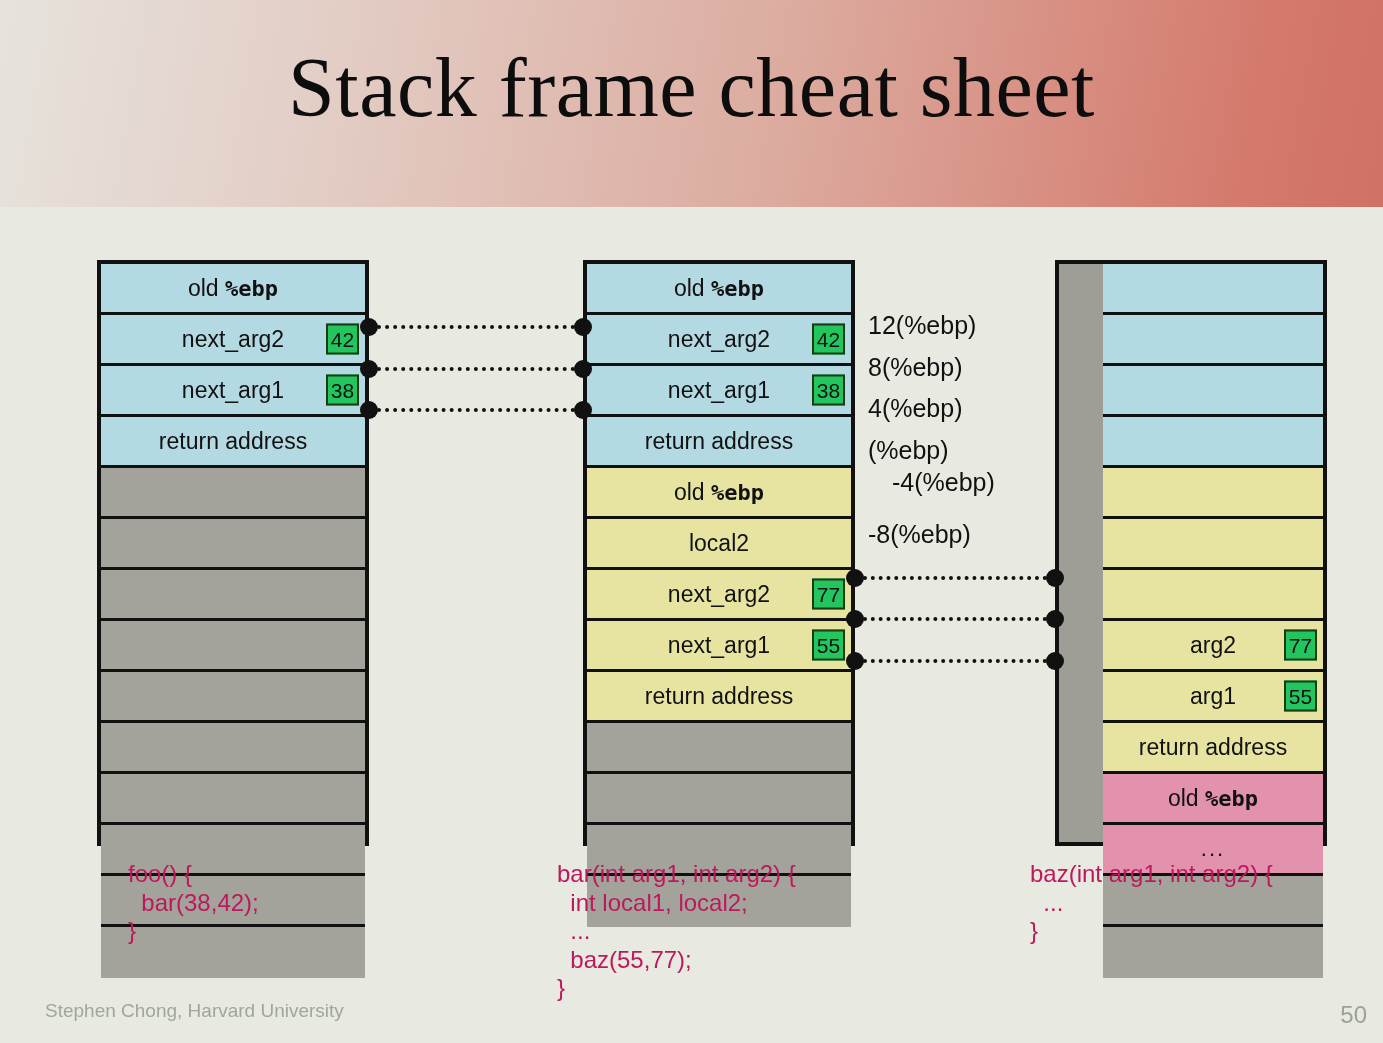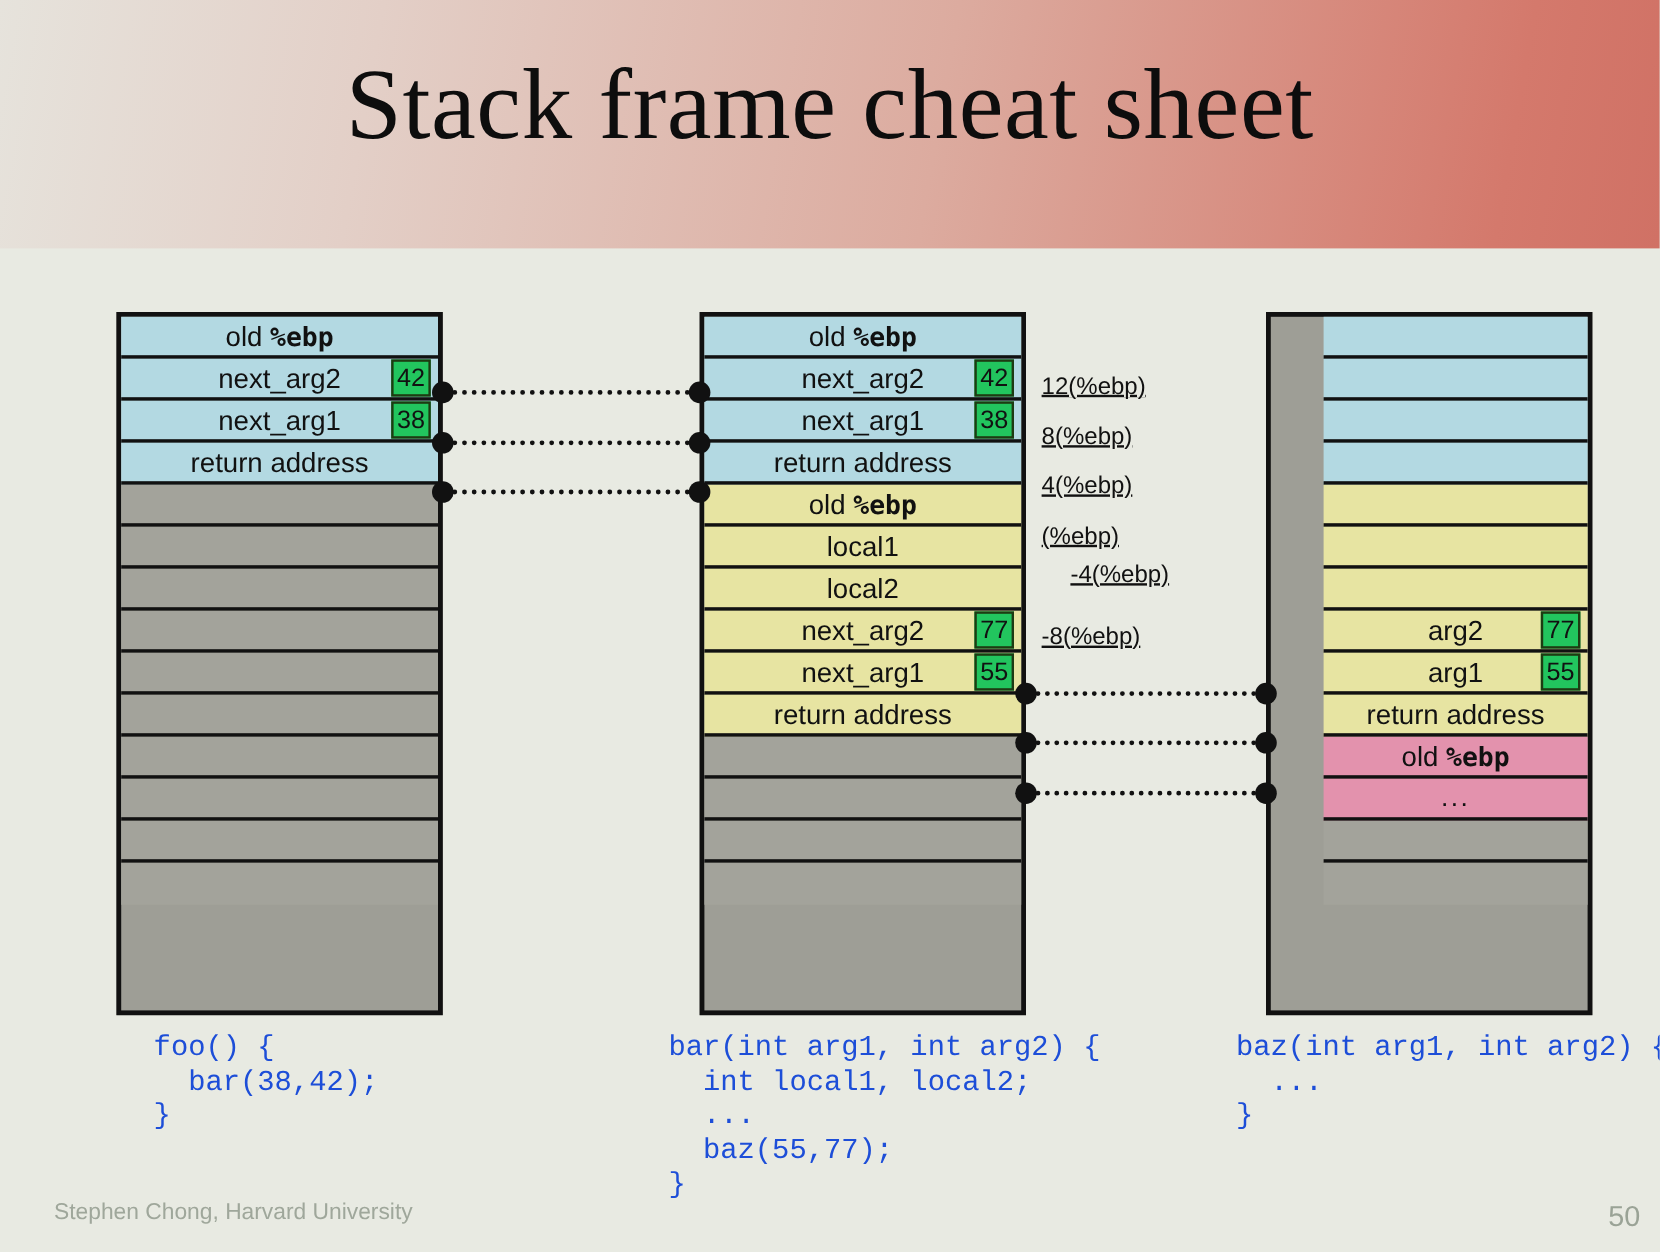--- a/index.html
+++ b/index.html
@@ -28,21 +28,21 @@
   .frame{
     position:absolute;
     border:4px solid #111;
     box-sizing:border-box;
     background:#9e9e96;
   }
   .row{
     position:relative;
     box-sizing:border-box;
     border-bottom:3px solid #111;
-    height:35px;
+    height:51px;
     display:flex;align-items:center;justify-content:center;
     font-size:23px;color:#111;
   }
   .row:last-child{border-bottom:none;}
   .row.blue{background:#b3d9e2;}
   .row.yellow{background:#e7e4a2;}
   .row.pink{background:#e392ad;}
   .row.gray{background:#a3a39b;}
   .row .lbl{ pointer-events:none; }
   .row .mono-bold{ font-family:"DejaVu Sans Mono", monospace; font-weight:bold; font-size:22px;}
@@ -53,44 +53,43 @@
     position:absolute;right:6px;top:50%;transform:translateY(-50%);
     width:33px;height:31px;
     background:#22c55e;border:2px solid #1d3b12;
     display:flex;align-items:center;justify-content:center;
     font-size:21px;color:#111;box-sizing:border-box;
   }
 
   
   .offset{
     position:absolute;left:868px;
-    font-size:20px;color:#111;
+    font-size:25px;color:#111;
     white-space:nowrap;
-    text-decoration:underline;
   }
 
   
   .conn{position:absolute;height:18px;}
   .conn .line{
     position:absolute;left:8px;right:8px;top:50%;height:0;
     border-top:4px dotted #111;transform:translateY(-2px);
   }
   .conn .knob{
     position:absolute;top:50%;width:18px;height:18px;border-radius:50%;
     background:#111;transform:translate(-50%,-50%);
   }
   .conn .knob.l{left:0;}
   .conn .knob.r{left:100%;}
 
   
   .code{
     position:absolute;
-    font-family:Liberation Mono, monospace;
+    font-family:Liberation Sans, sans-serif;
     font-size:24px;line-height:28.5px;
-    color:#1d4ed8;white-space:pre;
+    color:#be185d;white-space:pre;
   }
 
   
   #footer-author{
     position:absolute;left:8px;top:1000px;
     font-size:19px;color:#9fa79b;margin-left:37px;
   }
   #footer-page{
     position:absolute;right:16px;top:1001px;
     font-size:24px;color:#9aa396;
@@ -140,23 +139,20 @@
     </div>
     <div class="row blue">
       <span class="lbl">next_arg1</span>
       <div class="chip">38</div>
     </div>
     <div class="row blue">
       <span class="lbl">return address</span>
     </div>
     <div class="row yellow">
       <span class="lbl">old <span class="mono-bold">%ebp</span></span>
-    </div>
-    <div class="row yellow">
-      <span class="lbl">local1</span>
     </div>
     <div class="row yellow">
       <span class="lbl">local2</span>
     </div>
     <div class="row yellow">
       <span class="lbl">next_arg2</span>
       <div class="chip">77</div>
     </div>
     <div class="row yellow">
       <span class="lbl">next_arg1</span>

